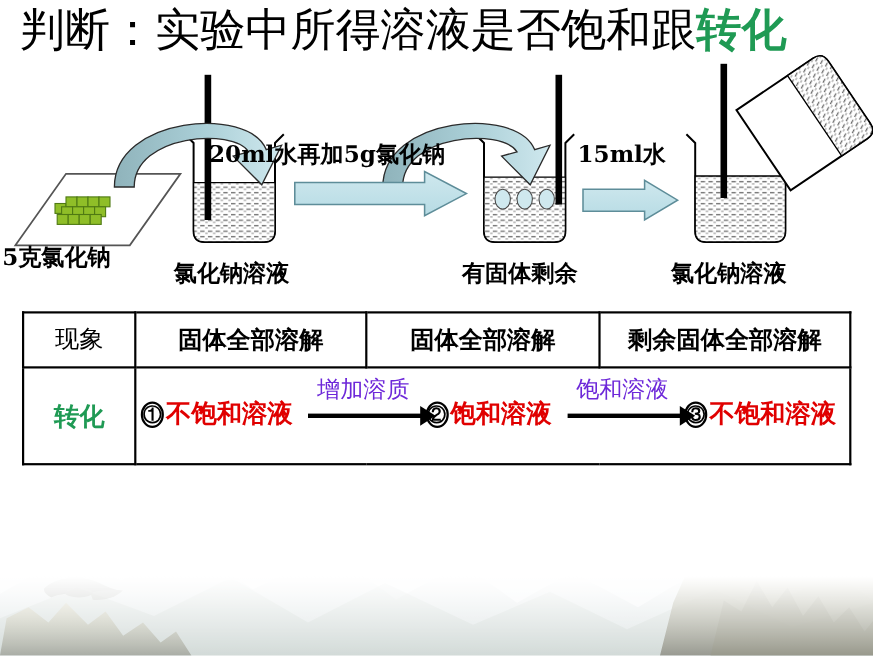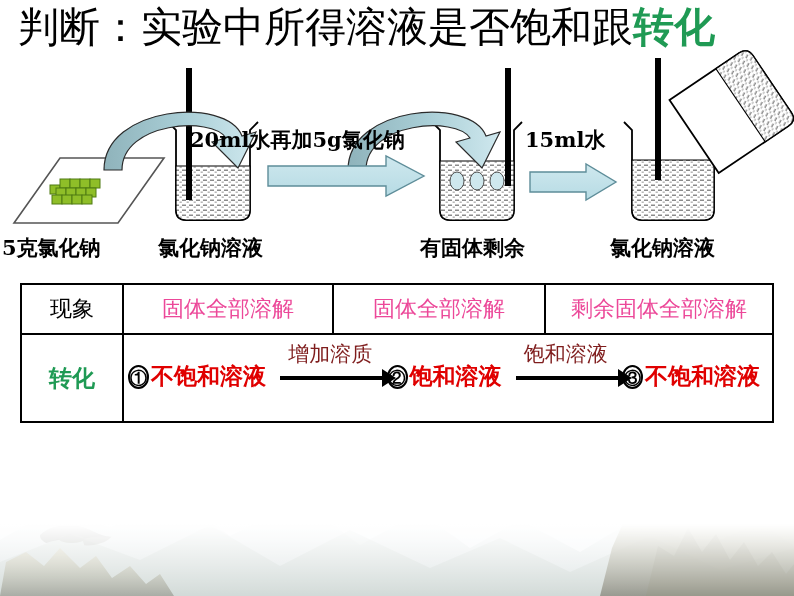--- a/index.html
+++ b/index.html
@@ -106,22 +106,23 @@
     line-height: 26px;
   }
   .op-cell {
     font-size: 19px;
     font-weight: 700;
     line-height: 25px;
     color: #000;
   }
   .phen-cell {
     font-size: 22px;
-    color: #ec4899;
+    color: #000000;
     line-height: 28px;
+    font-weight: bold;
   }
   .sat-cell {
     font-size: 25px;
     color: #e00000;
     line-height: 30px;
   }
   tr.r-op td { height: 52px; }
   tr.r-phen td { height: 44px; }
   tr.r-sat td { height: 56px; }
   tr.r-conv td { height: 82px; }
@@ -171,21 +172,21 @@
     width: 120px;
     height: 30px;
     margin: 0 6px;
   }
   .arrow-cap {
     position: absolute;
     top: -22px;
     left: 50%;
     transform: translateX(-50%);
     font-size: 21px;
-    color: #7f1d1d;
+    color: #6d28d9;
     white-space: nowrap;
     font-weight: 400;
   }
   .arrow-line {
     position: absolute;
     top: 14px;
     left: 0;
     width: 104px;
     height: 4px;
     background: #000;
@@ -351,21 +352,21 @@
       </g>
 
       <g>
         <polygon points="530,124 586,124 586,116 616,134 586,152 586,144 530,144" fill="url(#fatarrow)" stroke="#5e8d99" stroke-width="1.4"></polygon>
       </g>
     </svg>
 
     <div class="step-text" style="left:190px; top:78px;">20ml水再加5g氯化钠</div>
     <div class="step-text" style="left:509px; top:78px;margin-left:16px;">15ml水</div>
 
-    <div class="diag-label" style="left:2px;  top:186px;">5克氯化钠</div>
+    <div class="diag-label" style="left:2px;  top:172px;">5克氯化钠</div>
     <div class="diag-label" style="left:158px; top:186px;">氯化钠溶液</div>
     <div class="diag-label" style="left:420px; top:186px;">有固体剩余</div>
     <div class="diag-label" style="left:610px; top:186px;">氯化钠溶液</div>
   </div>
 
   <table id="grid">
     <colgroup>
       <col class="col-label">
         <col class="col-a">
         <col class="col-b">

